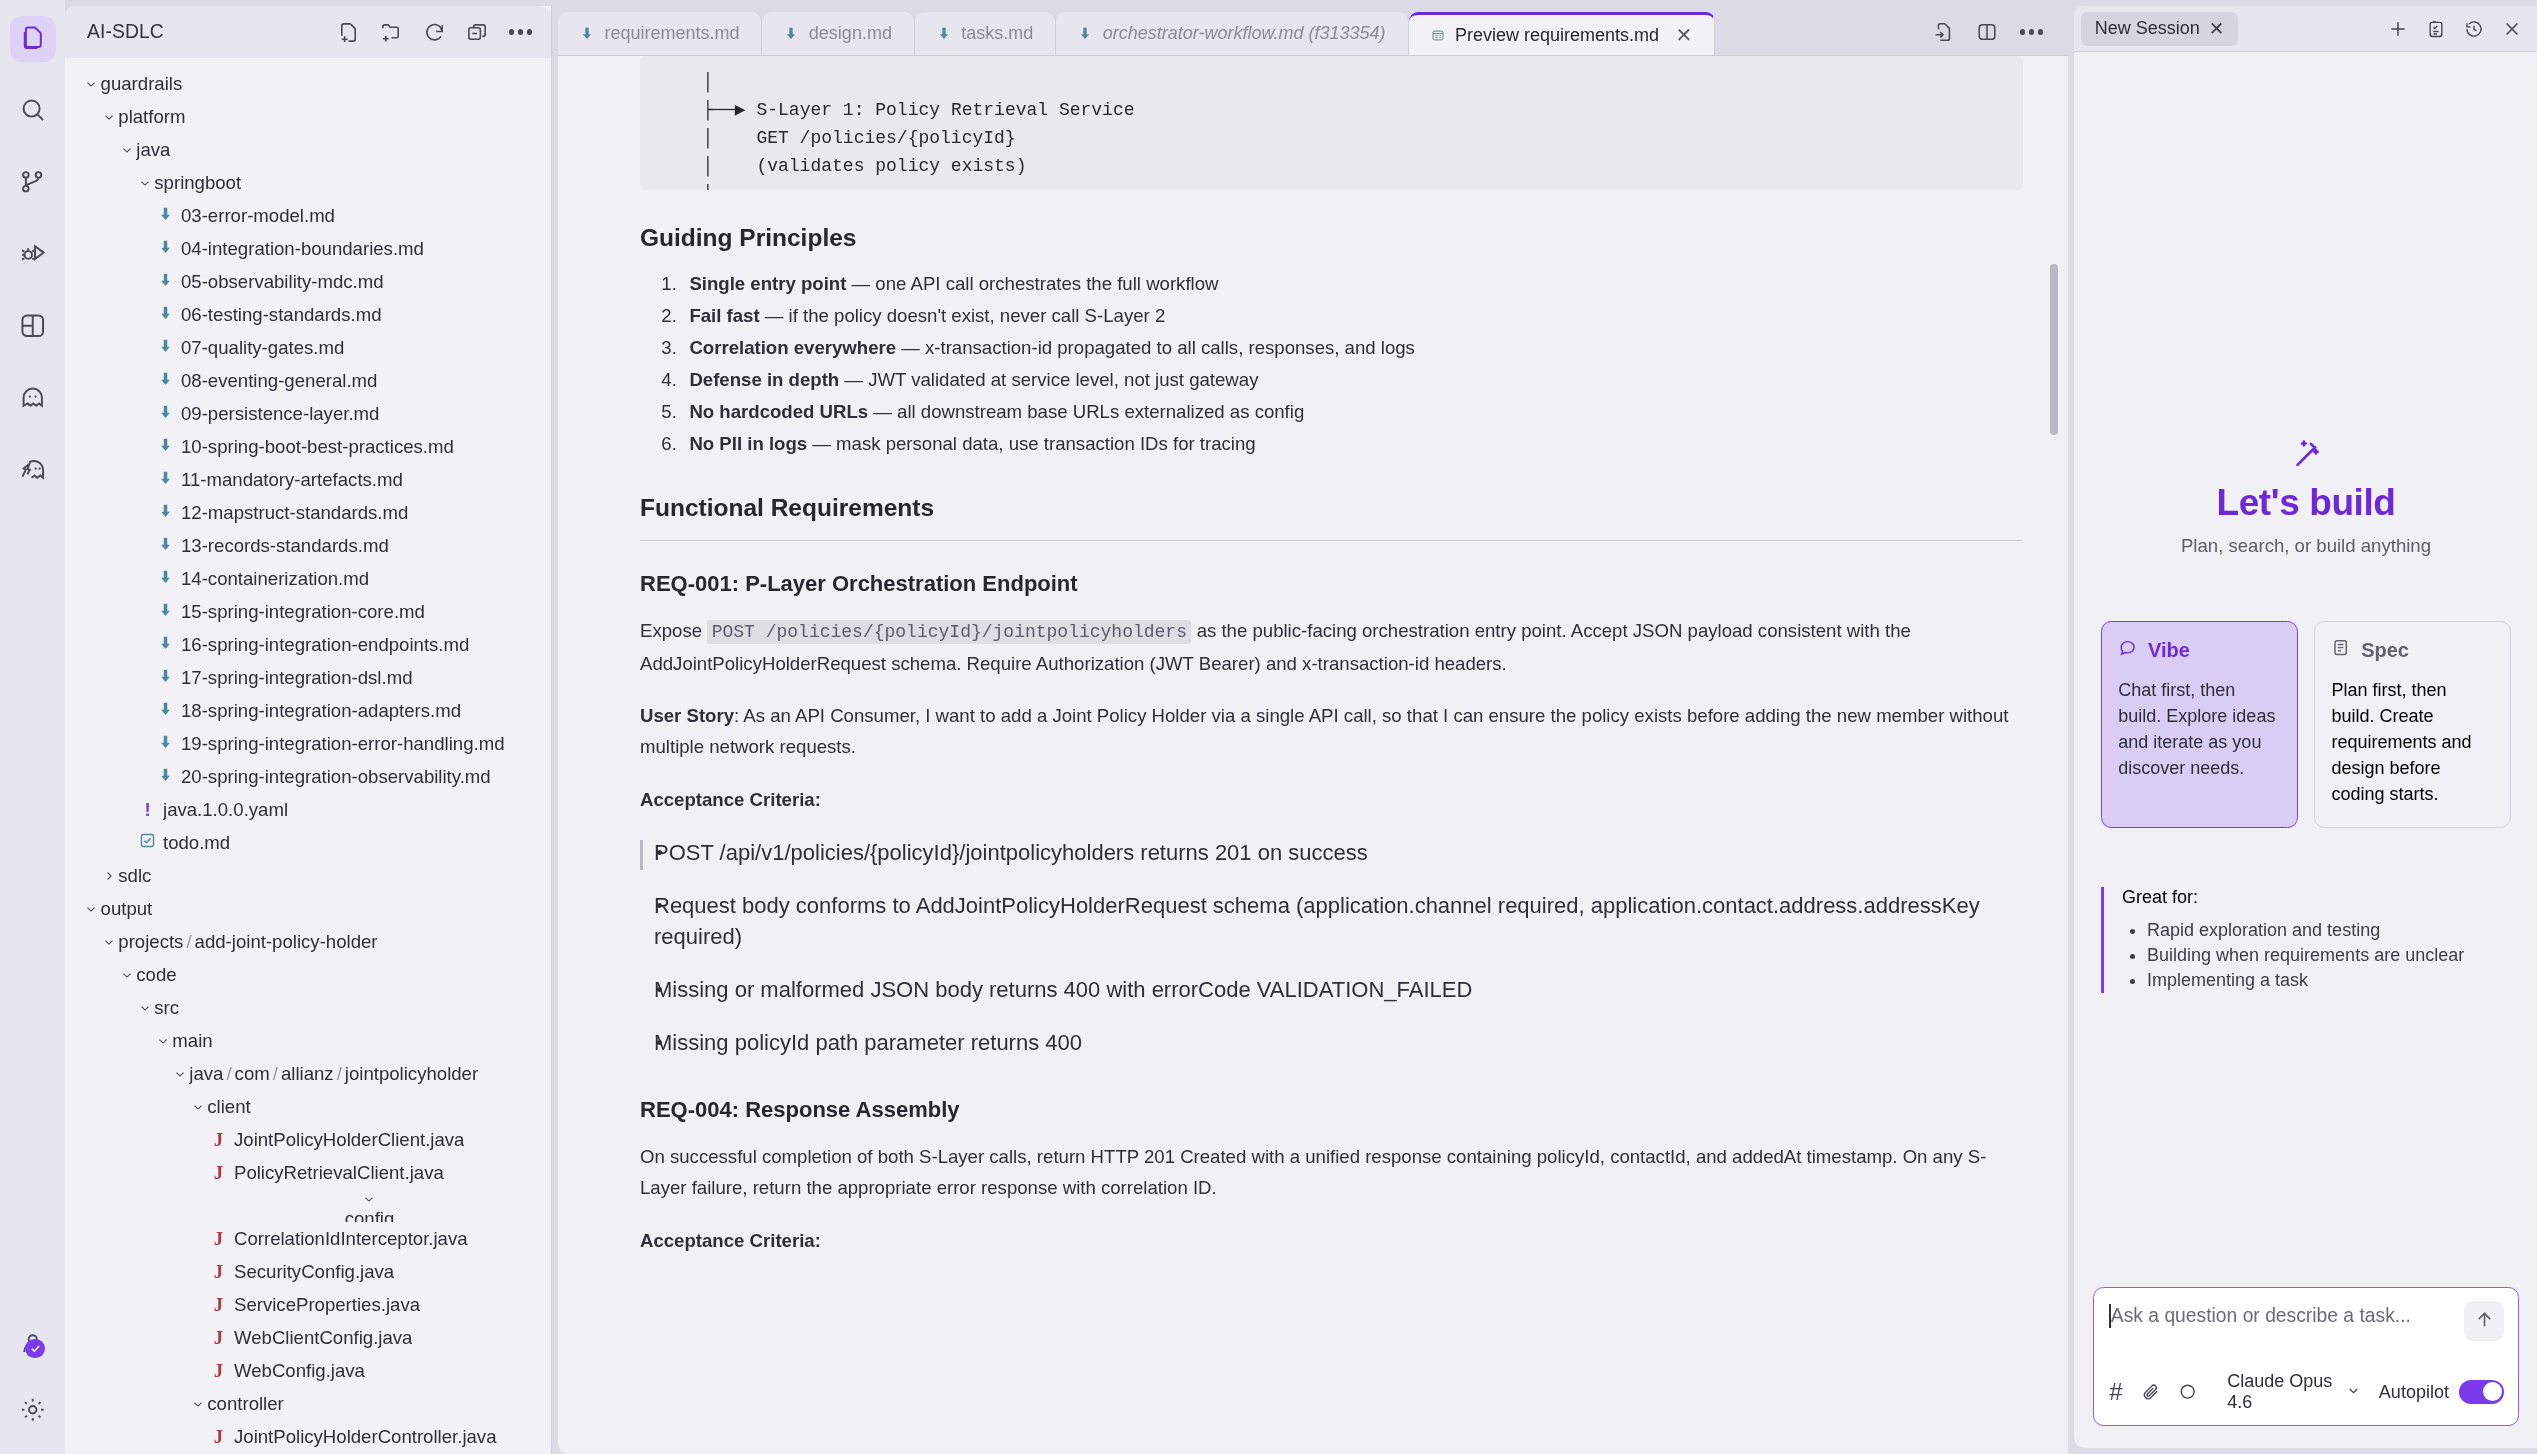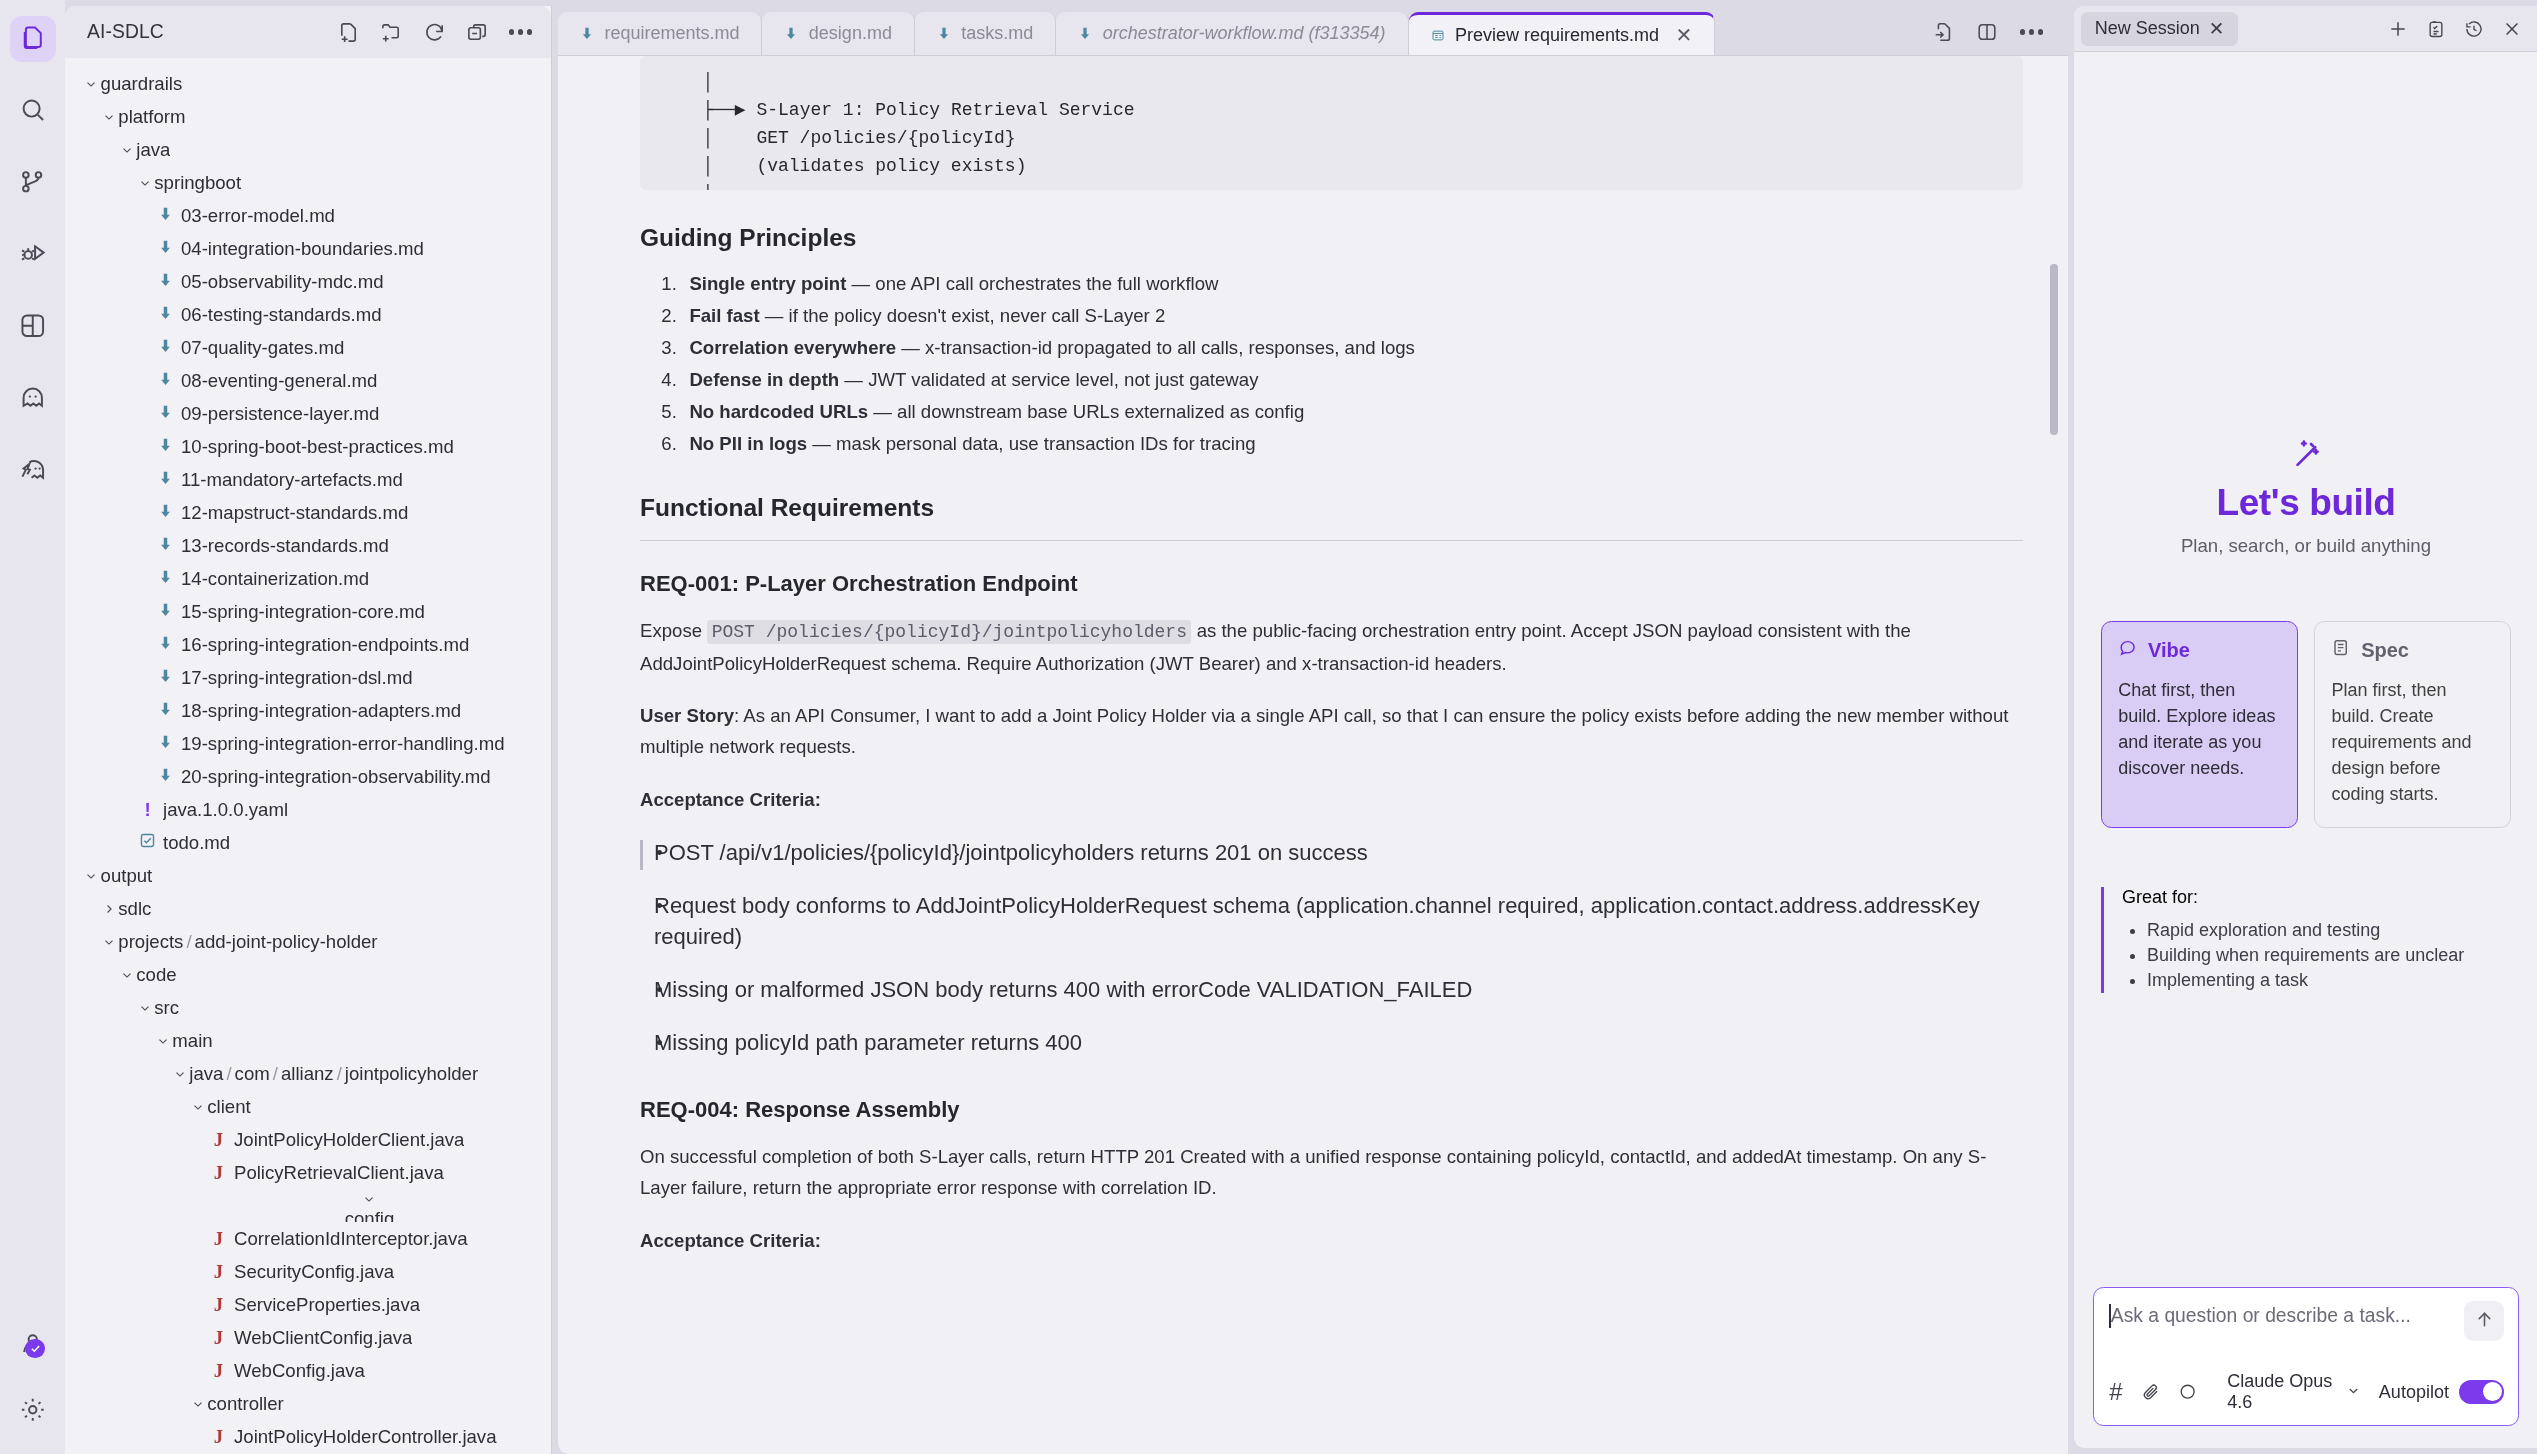--- a/index.html
+++ b/index.html
@@ -188,21 +188,21 @@
     flex: 1; border-radius: 10.4px; padding: 16.3px 16.3px 19.3px 16.3px;
     border: 1.5px solid #d3d2dc; background: #f1f0f4;
   }
   .mode-card.selected { background: #d9cdf5; border-color: #7c3aed; }
   .mc-head { display:flex; align-items:center; gap: 10.4px; font-size: 20px; font-weight: 700; }
   .mode-card.selected .mc-head { color: #6d28d9; }
   .mode-card:not(.selected) .mc-head { color: #62616e; }
   .mc-head svg { width: 19.3px; height: 19.3px; }
   .mc-desc { margin-top: 15px; font-size: 18px; line-height: 26px; }
   .mode-card.selected .mc-desc { color: #2e2e38; }
-  .mode-card:not(.selected) .mc-desc { color: #404040; }
+  .mode-card:not(.selected) .mc-desc { color: #000000; }
 
   .great { margin-top: 31px; padding-left: 18px; border-left: 3.7px solid #7c3aed; }
   .great-title { font-size: 18px; color: #000000; }
   .great ul { margin: 10.4px 0 0 25px; font-size: 18px; line-height: 25px; color: #3d3c49; }
 
   .composer-wrap { padding: 0 19.3px 22px 19.3px; }
   .composer {
     border: 1.5px solid #8b5cf6; border-radius: 10.4px; background: #fff;
     padding: 15px 13.4px 12px 15px; position: relative;
   }
@@ -545,35 +545,35 @@
         </div>
         <div class="row" style="padding-left: 70px;">
           <span class="ico">
             <span class="todo-ico"><svg viewBox="0 0 24 24" fill="none" stroke="currentColor" stroke-width="2">
                 <rect x="3.5" y="3.5" width="17" height="17" rx="2.5"></rect>
                 <path d="M7.5 12.3l3 3 6-6.6"></path>
               </svg></span>
           </span>
           <span class="lbl">todo.md</span>
         </div>
+        <div class="row" style="padding-left: 34px;">
+          <span class="chev">
+            <svg viewBox="0 0 24 24" fill="none" stroke="currentColor" stroke-width="2">
+              <path d="M9.5 6l6 6-6 6"></path>
+            </svg>
+          </span>
+          <span class="lbl">sdlc</span>
+        </div>
         <div class="row" style="padding-left: 16.3px;">
           <span class="chev">
             <svg viewBox="0 0 24 24" fill="none" stroke="currentColor" stroke-width="2">
               <path d="M6 9.5l6 6 6-6"></path>
             </svg>
           </span>
           <span class="lbl">output</span>
-        </div>
-        <div class="row" style="padding-left: 34px;">
-          <span class="chev">
-            <svg viewBox="0 0 24 24" fill="none" stroke="currentColor" stroke-width="2">
-              <path d="M9.5 6l6 6-6 6"></path>
-            </svg>
-          </span>
-          <span class="lbl">sdlc</span>
         </div>
         <div class="row" style="padding-left: 34px;">
           <span class="chev">
             <svg viewBox="0 0 24 24" fill="none" stroke="currentColor" stroke-width="2">
               <path d="M6 9.5l6 6 6-6"></path>
             </svg>
           </span>
           <span class="lbl">projects<span class="pathsep">/</span>add-joint-policy-holder</span>
         </div>
         <div class="row" style="padding-left: 52px;">

